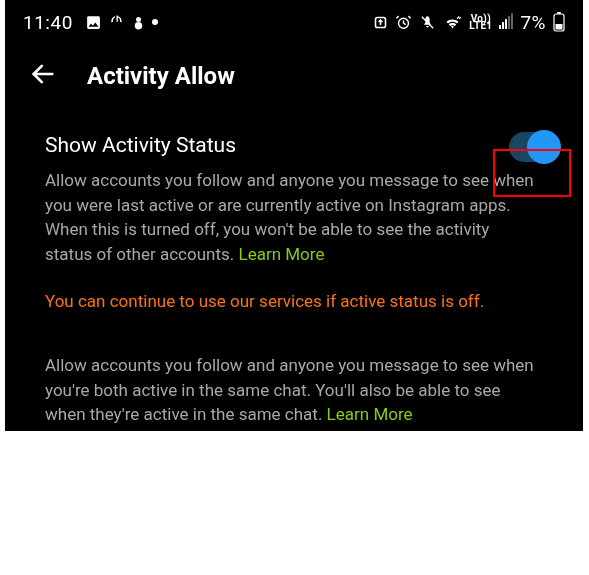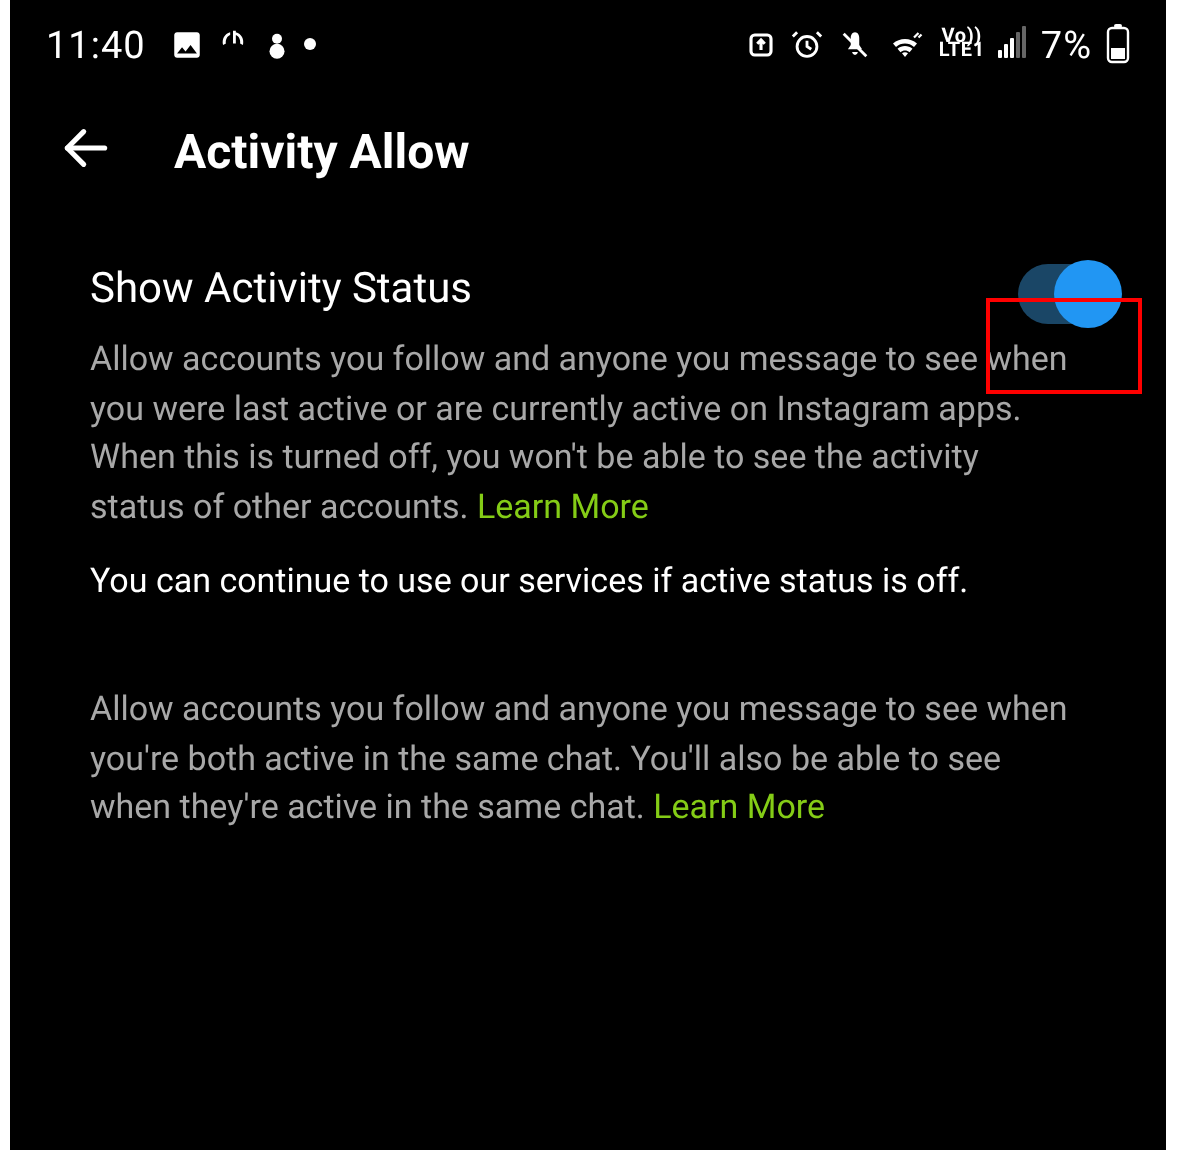--- a/index.html
+++ b/index.html
@@ -9,21 +9,21 @@
     }
     body {
       background: #ffffff;
       font-family: -apple-system, BlinkMacSystemFont, "Segoe UI", Roboto, Helvetica, Arial, sans-serif;
       width: 589px;
       height: 575px;
       overflow: hidden;
     }
     .phone-frame {
       width: 578px;
-      height: 575px;
+      height: 431px;
       background: #000000;
       margin-left: 5px;
       position: relative;
       overflow: hidden;
     }
     .status-bar {
       display: flex;
       justify-content: space-between;
       align-items: center;
       padding: 8px 18px 4px 18px;
@@ -97,24 +97,24 @@
       font-weight: 400;
       line-height: 1.3;
     }
     .setting-desc {
       color: #a8a8a8;
       font-size: 17px;
       line-height: 1.45;
       max-width: 490px;
     }
     .setting-note {
-      color: #ffffff;
+      color: #f97316;
       font-size: 17px;
       line-height: 1.45;
-      margin-top: 12px;
+      margin-top: 22px;
       max-width: 490px;
     }
     .learn-more {
       color: #84cc16;
       font-weight: 400;
       cursor: pointer;
     }
     .toggle {
       position: relative;
       width: 50px;

